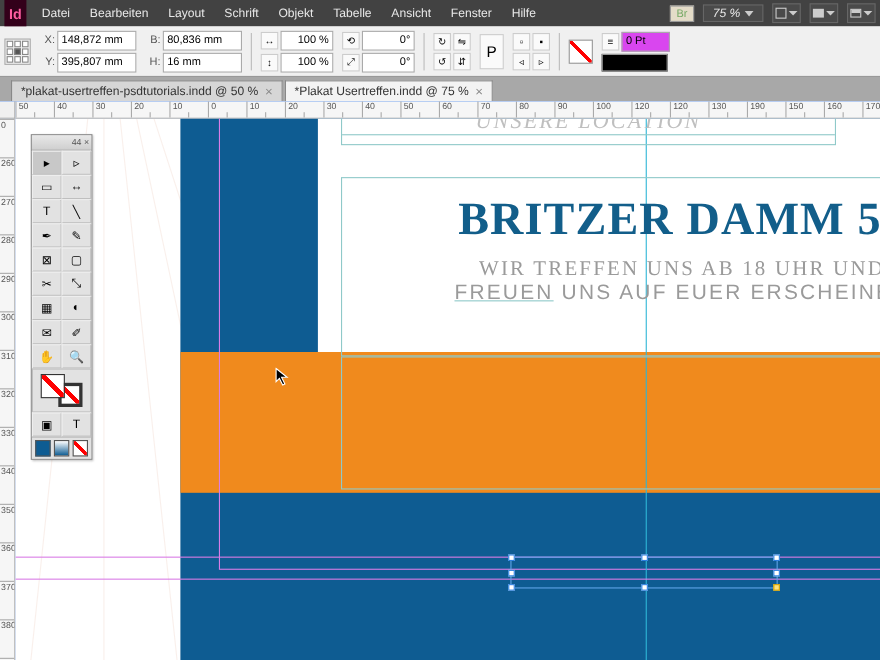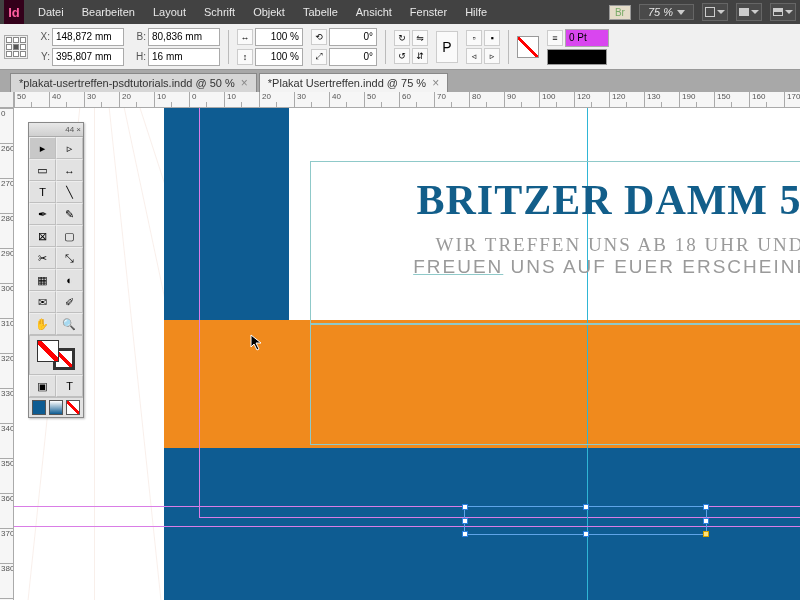--- a/index.html
+++ b/index.html
@@ -281,20 +281,23 @@
       </div>
       <div class="page-bg"></div>
       <div class="page-white"></div>
       <div class="orange-band"></div>
 
       <div class="margin-border" style="left:185px;top:-300px;width:850px;height:710px"></div>
       <div class="guide-v" style="left:573px"></div>
       <div class="guide-h" style="top:398px"></div>
       <div class="guide-h" style="top:418px"></div>
 
+      <div class="txt-frame" style="left:296px;top:-10px;width:450px;height:34px">
+        <div class="loc-hdr">UNSERE LOCATION</div>
+      </div>
 
       <div class="txt-frame" style="left:296px;top:53px;width:620px;height:163px;padding-top:14px">
         <div class="heading-main">BRITZER DAMM 51</div>
         <div class="sub1" style="margin-top:10px">WIR TREFFEN UNS AB 18 UHR UND</div>
         <div class="sub2"><span class="ul">FREUEN</span><span> UNS AUF EUER ERSCHEINEN</span></div>
       </div>
 
       <div class="txt-frame" style="left:296px;top:216px;width:620px;height:121px"></div>
 
       <div class="link-sel" style="left:450px;top:398px;width:243px;height:29px;text-align:center">

